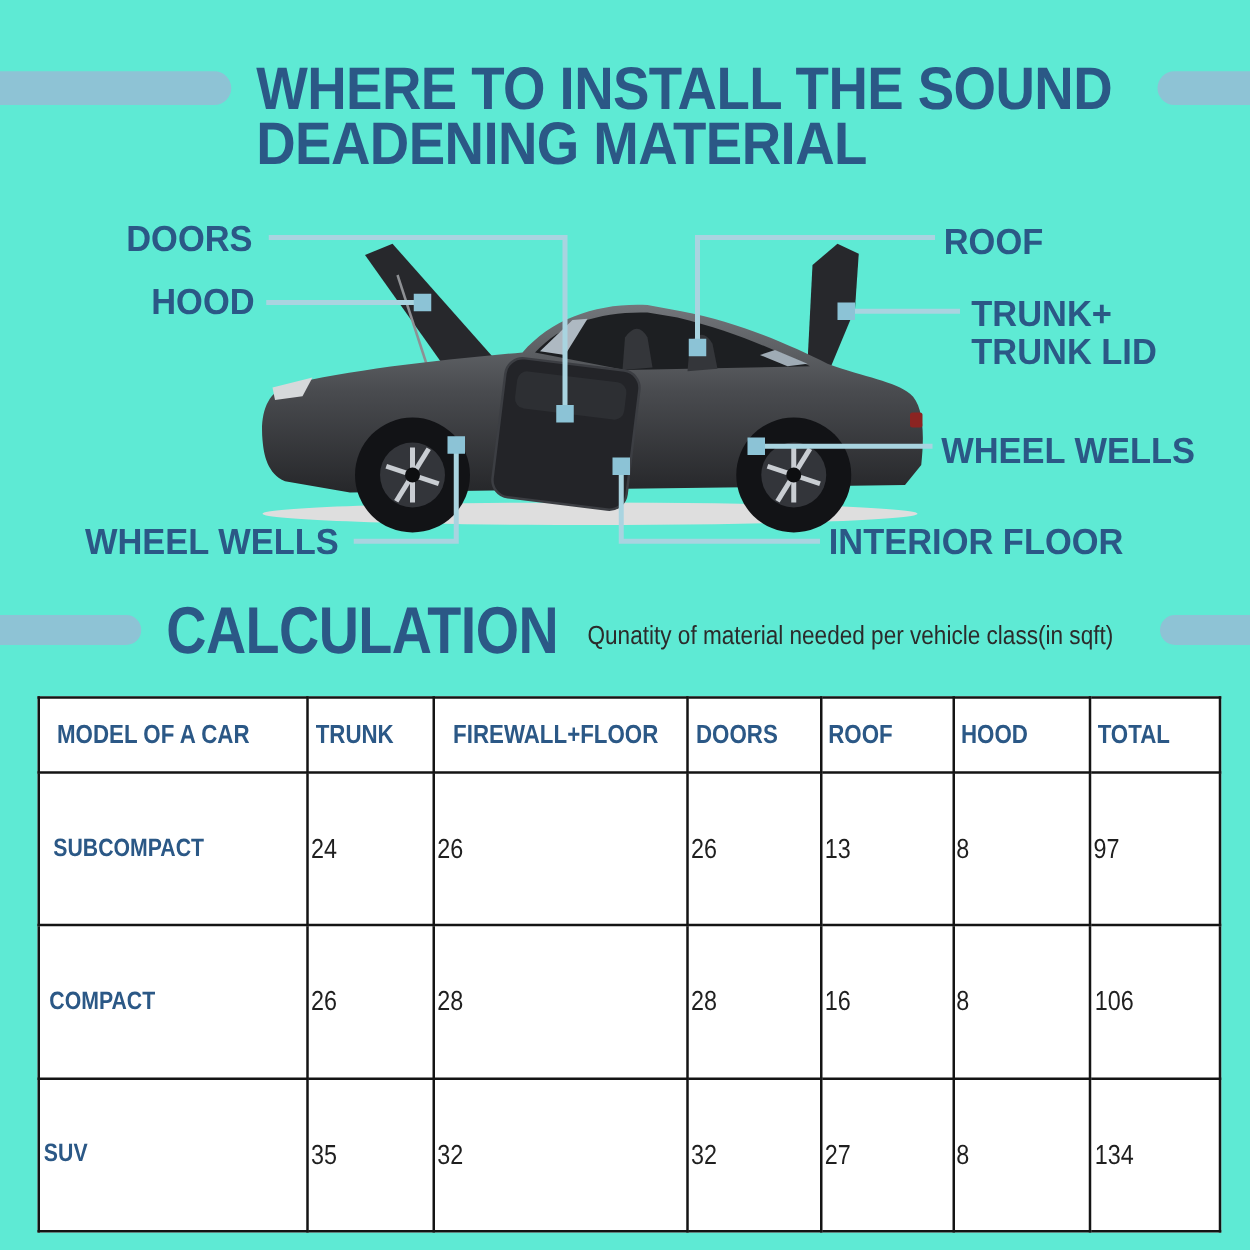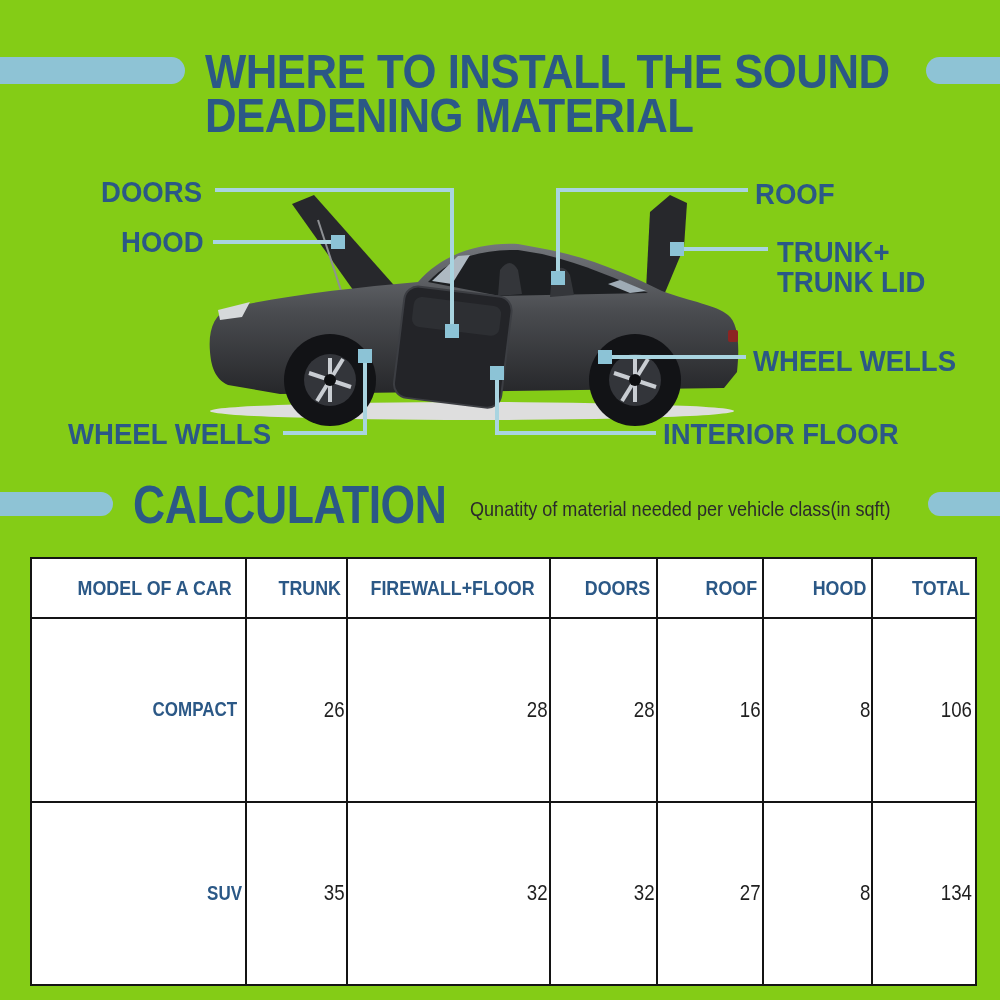--- a/index.html
+++ b/index.html
@@ -1,17 +1,17 @@
 <!DOCTYPE html>
 <html><head>
 <meta charset="utf-8">
 <style>
   html,body{margin:0;padding:0;background:#ffffff;}
   .page{
-    position:relative;width:1000px;height:1000px;background:#84cc16;overflow:hidden;
+    position:relative;width:1000px;height:1000px;background:#5eead4;overflow:hidden;
     font-family:"Liberation Sans",sans-serif;
   }
   .pill{position:absolute;background:#8ec3d5;border-radius:999px;}
 
   
   .title{
     position:absolute;left:205px;top:50px;width:760px;
     color:#2b5886;font-weight:bold;font-size:48px;line-height:44px;
     letter-spacing:-0.5px;transform:scaleX(.91);transform-origin:left top;
     white-space:nowrap;
@@ -32,21 +32,21 @@
     position:absolute;left:470px;top:497px;color:#2b2b2b;font-size:21px;
     transform:scaleX(.86);transform-origin:left top;white-space:nowrap;
   }
 
   
   table.calc{
     position:absolute;left:30px;top:557px;width:945px;height:429px;
     border-collapse:collapse;table-layout:fixed;background:#ffffff;
   }
   table.calc th,table.calc td{
-    border:2px solid #141414;text-align:right;vertical-align:middle;padding:0;
+    border:2px solid #141414;text-align:left;vertical-align:middle;padding:0;
   }
   table.calc thead tr{height:60px;}
   table.calc tbody tr{height:61px;}
   .cnd{display:inline-block;transform:scaleX(.85);transform-origin:center;white-space:nowrap;}
   .hdr{color:#2b5886;font-weight:bold;font-size:21px;letter-spacing:0px;}
   .model{color:#2b5886;font-weight:bold;font-size:20px;}
   .num{color:#1f1f1f;font-weight:normal;font-size:22px;font-family:"Liberation Sans",sans-serif;}
 </style>
 </head>
 <body>
@@ -180,20 +180,29 @@
         <th><span class="cnd hdr">TRUNK</span></th>
         <th><span class="cnd hdr">FIREWALL+FLOOR</span></th>
         <th><span class="cnd hdr">DOORS</span></th>
         <th><span class="cnd hdr">ROOF</span></th>
         <th><span class="cnd hdr">HOOD</span></th>
         <th><span class="cnd hdr">TOTAL</span></th>
       </tr>
     </thead>
     <tbody>
       <tr>
+        <td><span class="cnd model">SUBCOMPACT</span></td>
+        <td><span class="cnd num">24</span></td>
+        <td><span class="cnd num">26</span></td>
+        <td><span class="cnd num">26</span></td>
+        <td><span class="cnd num">13</span></td>
+        <td><span class="cnd num">8</span></td>
+        <td><span class="cnd num">97</span></td>
+      </tr>
+      <tr>
         <td><span class="cnd model">COMPACT</span></td>
         <td><span class="cnd num">26</span></td>
         <td><span class="cnd num">28</span></td>
         <td><span class="cnd num">28</span></td>
         <td><span class="cnd num">16</span></td>
         <td><span class="cnd num">8</span></td>
         <td><span class="cnd num">106</span></td>
       </tr>
       <tr>
         <td><span class="cnd model">SUV</span></td>

